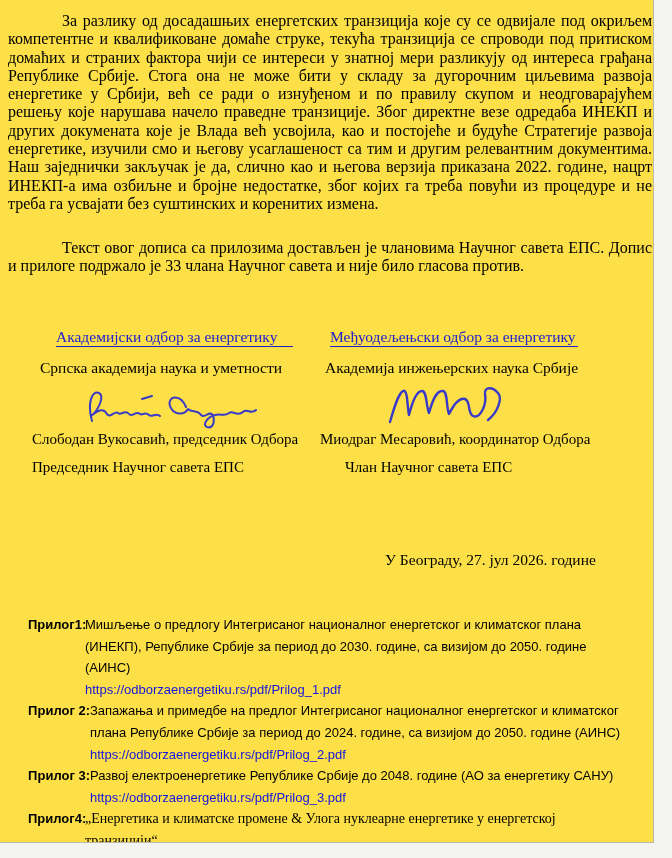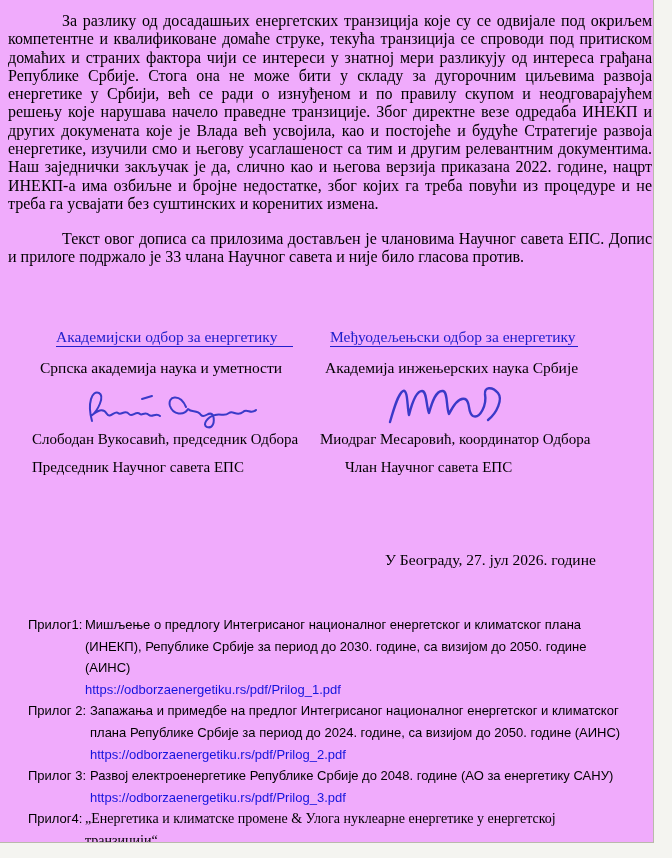--- a/index.html
+++ b/index.html
@@ -6,35 +6,35 @@
   html, body { background: #ffffff; }
   body {
     width: 672px; height: 858px;
     font-family: "Liberation Serif", serif;
     color: #000000;
     position: relative;
     overflow: hidden;
   }
   .page {
     position: absolute; inset: 0;
-    background: #f0abfc;
+    background: #fde047;
   }
   
   .edge-right-line  { position: absolute; left: 653px; top: 0; width: 1px; height: 843px; background: #b9b9ab; }
   .edge-bottom-line { position: absolute; left: 0; top: 842px; width: 654px; height: 1px; background: #b9b9ab; }
   .edge-right-out   { position: absolute; left: 654px; top: 0; width: 18px; height: 858px; background: #f4f4f0; }
   .edge-bottom-out  { position: absolute; left: 0; top: 843px; width: 654px; height: 15px; background: #f4f4f0; }
 
   .body-par {
     position: absolute; left: 8px; width: 644px;
     font-size: 16px; line-height: 18.3px;
     text-align: justify; text-indent: 54px;
   }
   .par1 { top: 12px; }
-  .par2 { top: 230px; }
+  .par2 { top: 239px; }
 
   .sig-col { position: absolute; top: 328px; }
   .sig-col-left  { left: 30px;  width: 292px; }
   .sig-col-right { left: 318px; width: 335px; }
   .sig-header {
     display: inline-block;
     font-size: 15.5px; color: #2020cc;
     border-bottom: 1px solid #2020cc;
     cursor: pointer;
   }
@@ -58,21 +58,21 @@
     position: absolute; left: 385px; top: 551px;
     font-size: 15.5px; white-space: nowrap;
   }
 
   .attachments {
     position: absolute; left: 28px; top: 614px; width: 600px;
     font-family: "Liberation Sans", sans-serif;
     font-size: 13px; line-height: 21.6px;
   }
   .att-item { display: flex; align-items: flex-start; }
-  .att-label { flex: none; width: 57px; font-weight: normal; }
+  .att-label { flex: none; width: 57px; font-weight: bold; text-align: right; }
   .att-item-2 .att-label, .att-item-3 .att-label { width: 62px; }
   .att-body { flex: 1; }
   .att-link {
     display: inline-block;
     color: #1414dd; 
     cursor: pointer;
   }
   .att-serif .att-text, .att-serif .att-link {
     font-family: "Liberation Serif", serif;
     font-size: 14px;

